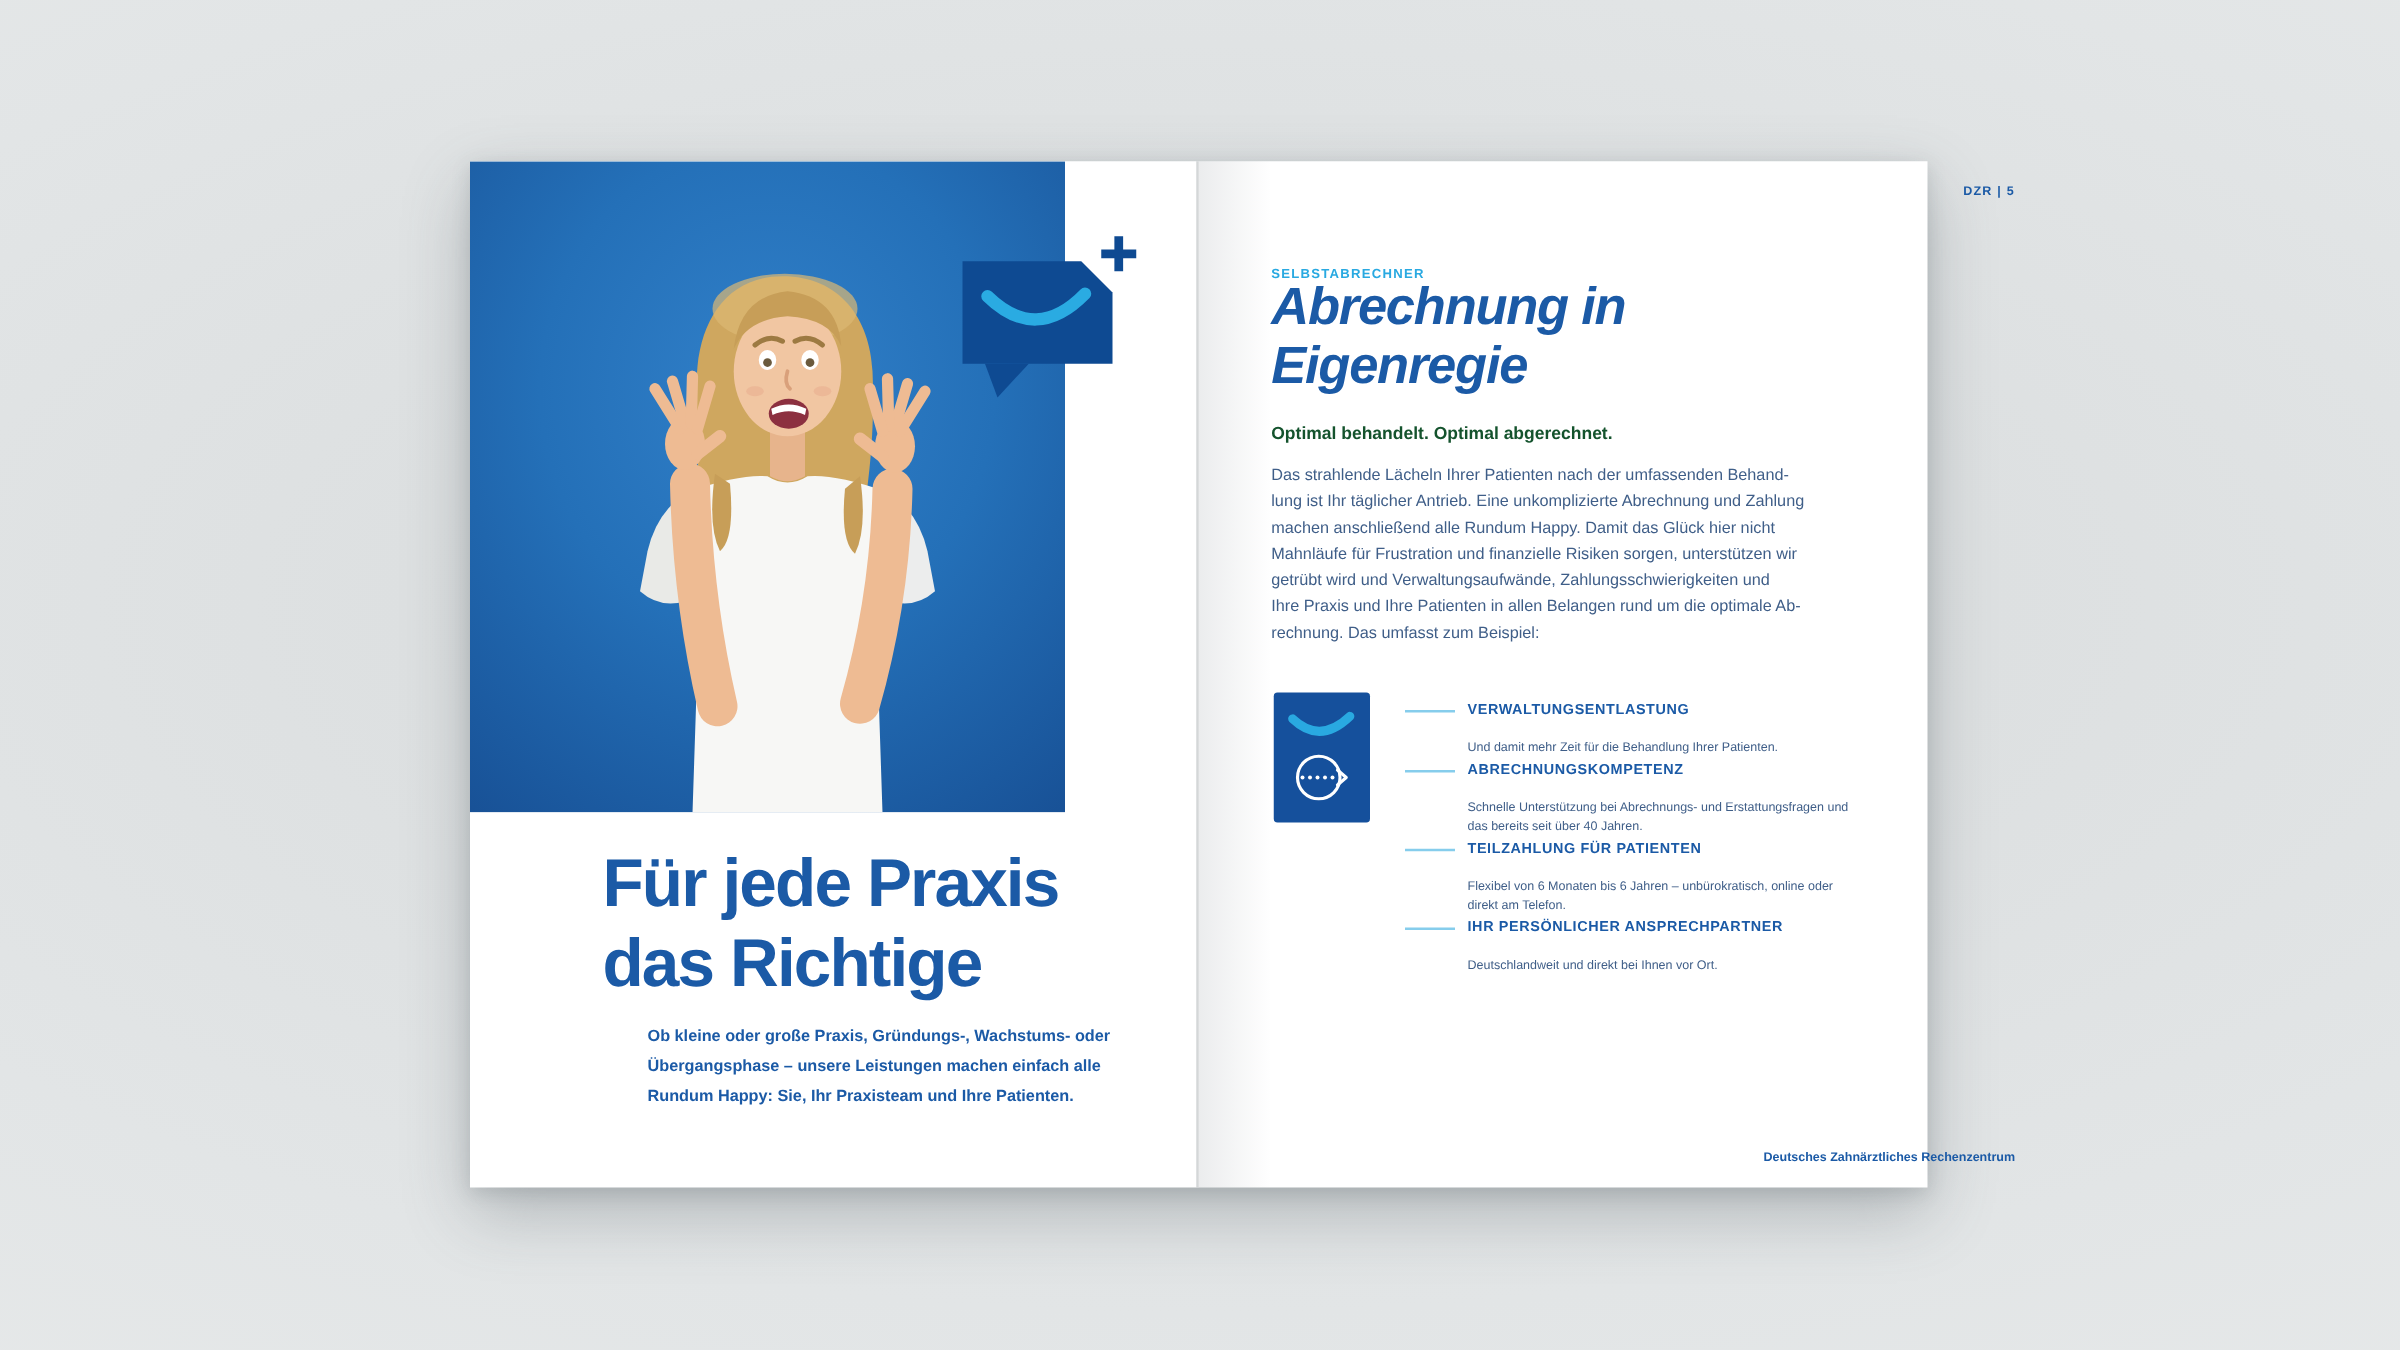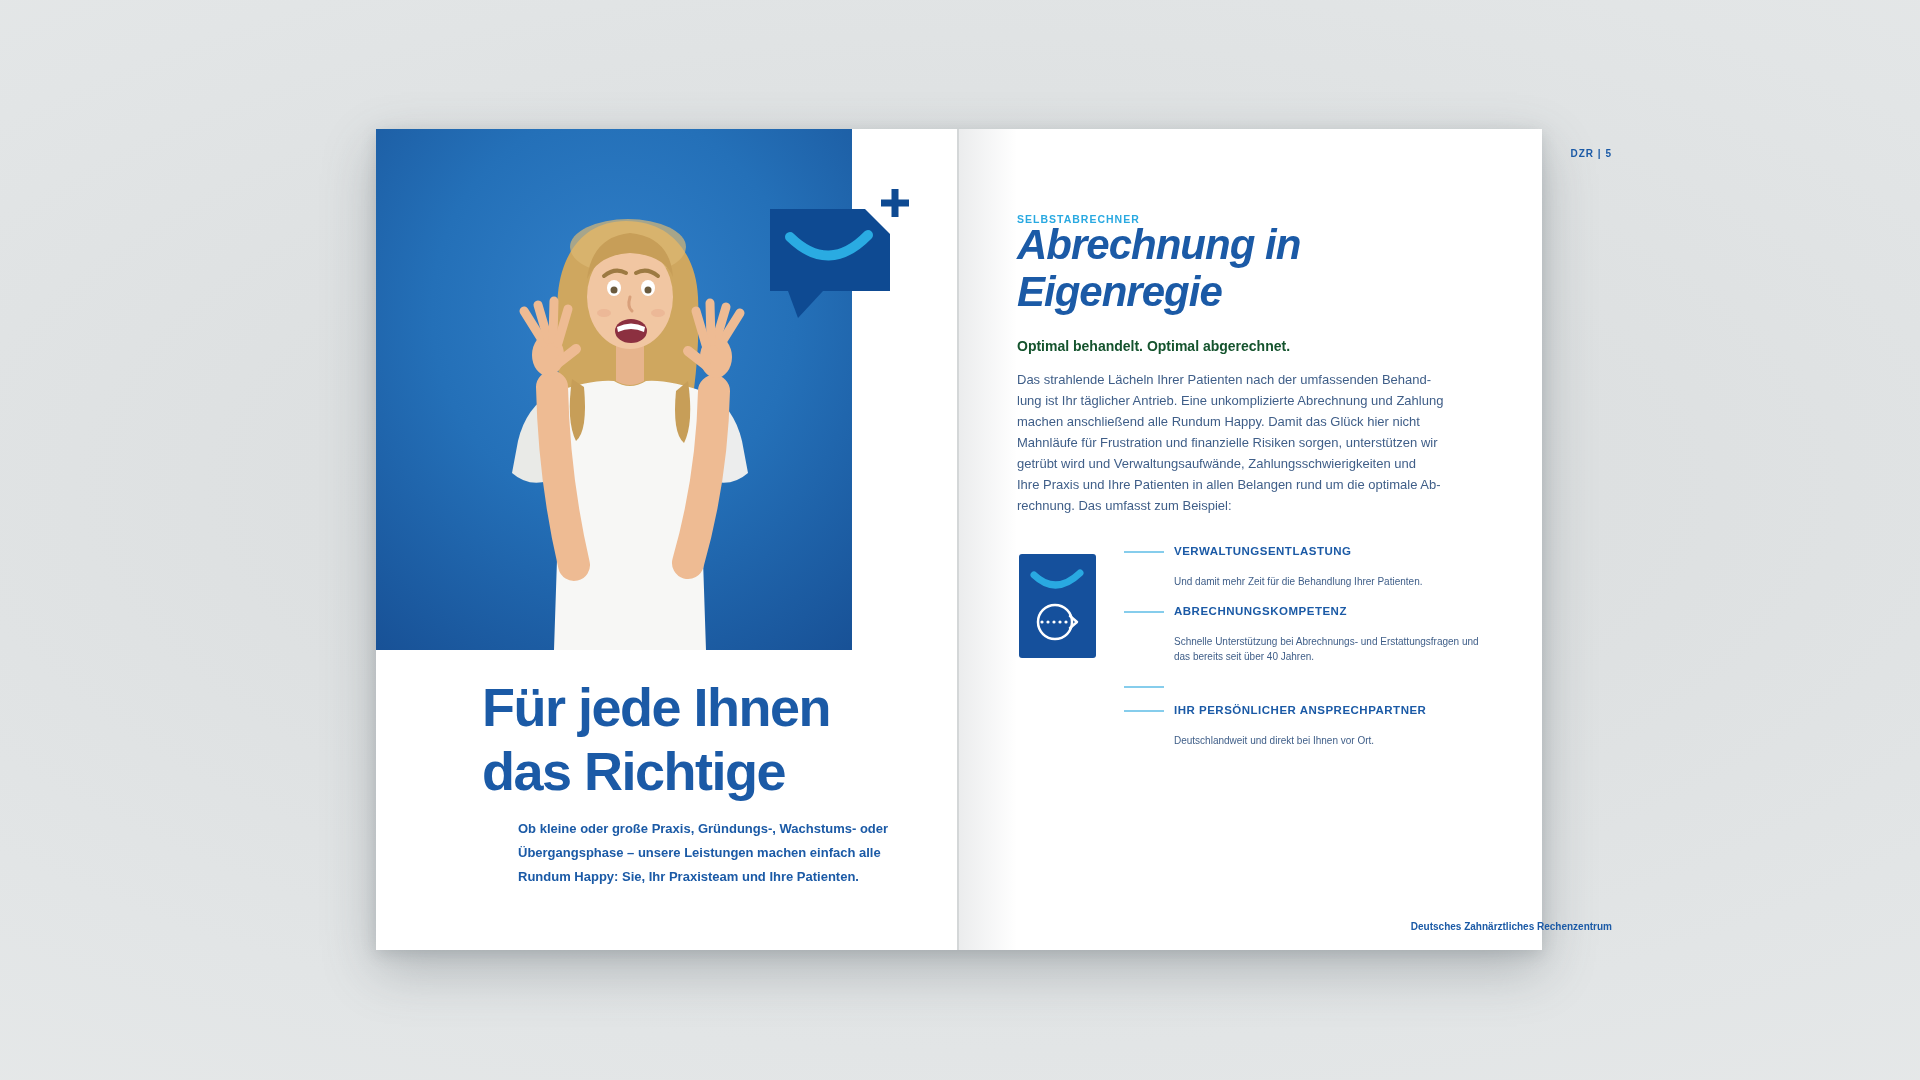--- a/index.html
+++ b/index.html
@@ -42,21 +42,21 @@
     position:absolute;left:58px;top:92px;color:#1b5aa6;font-weight:bold;
     font-size:42px;line-height:47px;letter-spacing:-1px;white-space:nowrap;font-style:italic;
   }
   .lead{position:absolute;left:58px;top:209px;color:#14532d;font-size:14px;font-weight:bold;white-space:nowrap;}
   .body-copy{position:absolute;left:58px;top:240px;color:#3f5e88;font-size:13px;line-height:21px;}
   .body-copy .line{white-space:nowrap;}
 
   .icon-box{
     position:absolute;left:60px;top:425px;width:77px;height:104px;border-radius:3px;background:#15509c;
   }
-  .benefits{position:absolute;left:165px;top:416px;display:flex;flex-direction:column;gap:16px;width:370px;}
+  .benefits{position:absolute;left:165px;top:433px;display:flex;flex-direction:column;gap:4px;width:370px;}
   .benefit{display:flex;align-items:flex-start;}
   .tick-line{flex:0 0 40px;height:2px;background:#86cdec;margin-top:6px;}
   .benefit-texts{margin-left:10px;}
   .benefit-title{color:#1b5aa6;font-size:11.5px;font-weight:bold;letter-spacing:.5px;}
   .benefit-desc{color:#3f5e88;font-size:10px;line-height:15px;margin-top:17px;max-width:315px;}
   .r-footer{position:absolute;top:792px;right:27px;color:#1b5aa6;font-size:10px;font-weight:bold;}
 </style>
 </head>
 <body>
 
@@ -128,21 +128,21 @@
       </div>
 
       <svg class="logo" viewBox="0 0 145 140" xmlns="http://www.w3.org/2000/svg">
         <polygon points="2,24 97,24 122,49 122,106 2,106" fill="#0e4a92"></polygon>
         <polygon points="20,106 55,106 30,133" fill="#0e4a92"></polygon>
         <path d="M22,52 Q61,90 100,50" stroke="#2aabe2" stroke-width="10" fill="none" stroke-linecap="round"></path>
         <path d="M127,4 L127,32 M113,18 L141,18" stroke="#0e4a92" stroke-width="7"></path>
       </svg>
 
       <div class="l-heading">
-        <div>Für jede Ihnen</div>
+        <div>Für jede Praxis</div>
         <div>das Richtige</div>
       </div>
 
       <div class="l-subtext">
         <div>Ob kleine oder große Praxis, Gründungs-, Wachstums- oder</div>
         <div>Übergangsphase – unsere Leistungen machen einfach alle</div>
         <div>Rundum Happy: Sie, Ihr Praxisteam und Ihre Patienten.</div>
       </div>
     </div>
 
@@ -192,20 +192,24 @@
         </div>
         <div class="benefit">
           <div class="tick-line"></div>
           <div class="benefit-texts">
             <div class="benefit-title">ABRECHNUNGSKOMPETENZ</div>
             <div class="benefit-desc">Schnelle Unterstützung bei Abrechnungs- und Erstattungsfragen und das bereits seit über 40 Jahren.</div>
           </div>
         </div>
         <div class="benefit">
           <div class="tick-line"></div>
+          <div class="benefit-texts">
+            <div class="benefit-title">TEILZAHLUNG FÜR PATIENTEN</div>
+            <div class="benefit-desc">Flexibel von 6 Monaten bis 6 Jahren – unbürokratisch, online oder direkt am Telefon.</div>
+          </div>
         </div>
         <div class="benefit">
           <div class="tick-line"></div>
           <div class="benefit-texts">
             <div class="benefit-title">IHR PERSÖNLICHER ANSPRECHPARTNER</div>
             <div class="benefit-desc">Deutschlandweit und direkt bei Ihnen vor Ort.</div>
           </div>
         </div>
       </div>
 

